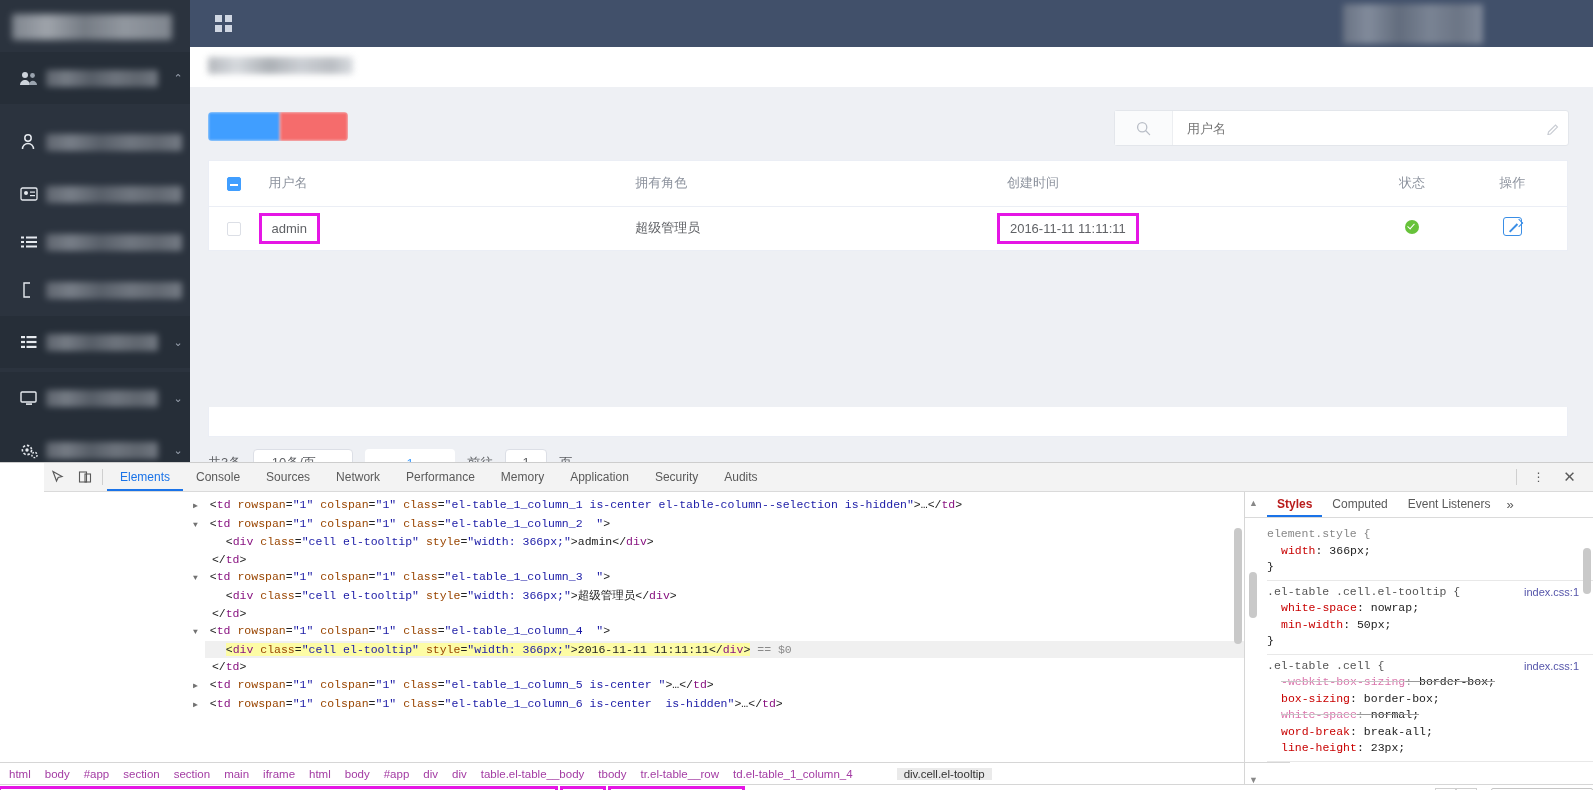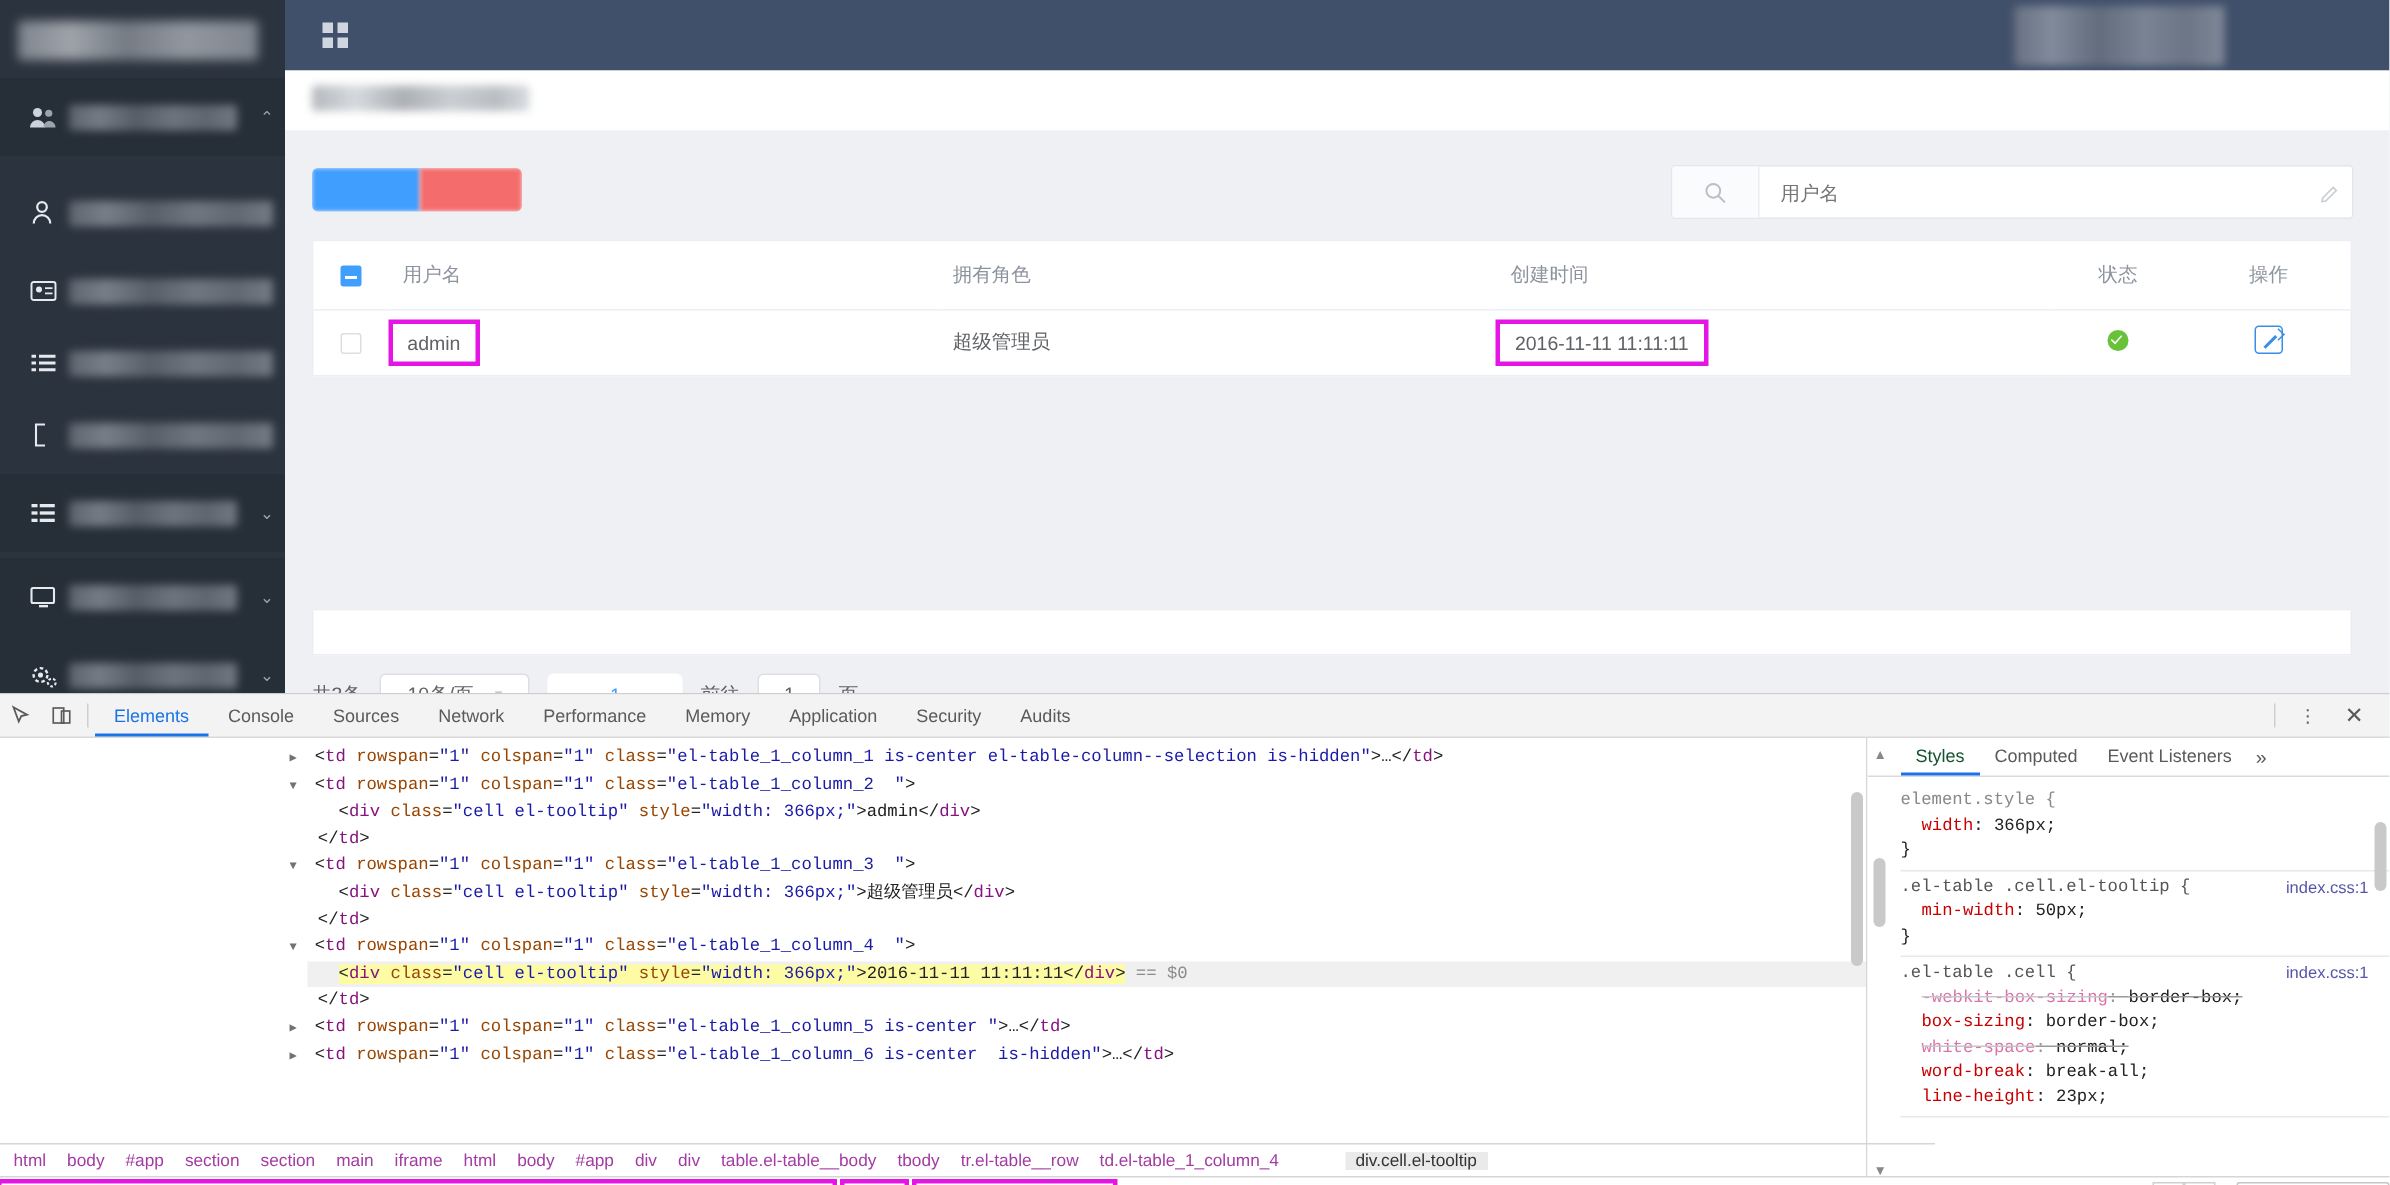--- a/index.html
+++ b/index.html
@@ -114,21 +114,21 @@
   #pager { position:absolute; left: 18px; top: 362px; display:flex; align-items:center; gap:12px; color:#606266; font-size:13px; }
   #pager .psel { width: 100px; height: 28px; border:1px solid #dcdfe6; border-radius:4px; display:flex; align-items:center; justify-content:center; gap:14px; background:#fff; color:#606266; }
   #pager .psel .cv { font-size:13px; }
   #pager .psel .cav { color:#c0c4cc; font-size:10px; }
   #pager .pbtns { display:flex; align-items:center; background:#fff; border-radius:4px; height:28px; }
   #pager .pbtns .arw { width:30px; text-align:center; color:#c0c4cc; font-size:13px; }
   #pager .pbtns .pno { width:30px; text-align:center; color:#409eff; font-size:13px; }
   #pager .jmp { width: 42px; height:28px; border:1px solid #dcdfe6; border-radius:4px; text-align:center; line-height:26px; background:#fff; font-size:13px; color:#606266; }
 
   
-  #devtools { position:absolute; left:0; top:462px; width:1593px; height:328px; background:#fff; border-top:1px solid #cdcdcd; font-size:12px; }
+  #devtools { position:absolute; left:0; top:462px; width:1593px; height:328px; background:#fff; border-top:1px solid #cdcdcd; font-size:12px;padding-left:44px; }
 
   #dt-tabs { height: 29px; display:flex; align-items:center; border-bottom:1px solid #dadada; background:#f3f3f3; }
   .dt-tool-ico { width: 27px; height:27px; display:flex; align-items:center; justify-content:center; color:#5a5a5a; }
   .dt-sep { width:1px; height:16px; background:#cfcfcf; margin:0 4px; }
   .dt-tab { padding: 0 13px; height: 28px; line-height:28px; color:#5a5a5a; font-size:12px; }
   .dt-tab.active { color:#1a73e8; box-shadow: inset 0 -2px 0 #1a73e8; }
   #dt-right-ico { margin-left:auto; display:flex; align-items:center; padding-right:10px; gap:4px; }
 
   #dt-body { position:absolute; top:29px; left:0; width:1593px; height: 299px; display:flex; }
   #dom-pane { width: 1245px; position:relative; background:#fff; overflow:hidden; border-right:1px solid #d6d6d6; }
@@ -144,21 +144,21 @@
   .arrow { position:relative; left:-12px; color:#727272; font-size:8px; }
   .hl-line { background:#fdfca5; display:inline; }
   .sel-row { background:#f0f0f0; }
   .dollar { color:#8a8a8a; }
 
   #dom-scroll { position:absolute; right:2px; top:36px; width:8px; height:116px; background:#c9c9c9; border-radius:4px; }
 
   #styles-pane { width: 348px; position:relative; background:#fff; overflow:hidden; }
   #st-tabs { height:26px; display:flex; align-items:center; border-bottom:1px solid #dadada; padding-left:22px; }
   .st-tab { padding:0 10px; height:25px; line-height:25px; color:#5a5a5a; font-size:12px; }
-  .st-tab.active { color:#14532d; box-shadow: inset 0 -2px 0 #1a73e8; }
+  .st-tab.active { color:#b91c1c; box-shadow: inset 0 -2px 0 #1a73e8; font-weight: bold; }
   .st-more { color:#5a5a5a; padding-left:6px; font-size:13px; }
   #st-filterbar { height:26px; display:flex; align-items:center; border-bottom:1px solid #dadada; padding-left:22px; font-size:11.5px; color:#5a5a5a; }
   #st-filter-in { flex:1; border:none; outline:none; font-family:"Liberation Sans",sans-serif; font-size:11.5px; color:#8a8a8a; background:transparent; }
   .st-chip { padding:0 6px; color:#5a5a5a; }
   #st-rules { padding: 5px 0 0 22px; font-family:"Liberation Mono", monospace; font-size:11.5px; line-height:16.5px; color:#222; }
   .rule { padding: 3px 8px 4px 0; border-bottom:1px solid #e8e8e8; position:relative; }
   .sel-name { color:#555; }
   .prop { color:#c80000; }
   .val { color:#222; }
   .src { position:absolute; right:14px; color:#55a; font-family:"Liberation Sans",sans-serif; font-size:11px; }
@@ -426,20 +426,21 @@
       </div>
       <div id="st-rules">
         <div class="rule">
           <span class="greyed">element.style {</span>
           <span class="indent"><span class="prop">width</span>: <span class="val">366px;</span></span>
           <span>}</span>
         </div>
         <div class="rule">
           <span class="sel-name">.el-table .cell.el-tooltip {</span>
           <span class="src">index.css:1</span>
+          <span class="indent"><span class="prop">white-space</span>: <span class="val">nowrap;</span></span>
           <span class="indent"><span class="prop">min-width</span>: <span class="val">50px;</span></span>
           <span>}</span>
         </div>
         <div class="rule">
           <span class="sel-name">.el-table .cell {</span>
           <span class="src">index.css:1</span>
           <span class="indent struck"><span class="prop">-webkit-box-sizing</span>: <span class="val">border-box;</span></span>
           <span class="indent"><span class="prop">box-sizing</span>: <span class="val">border-box;</span></span>
           <span class="indent struck"><span class="prop">white-space</span>: <span class="val">normal;</span></span>
           <span class="indent"><span class="prop">word-break</span>: <span class="val">break-all;</span></span>

